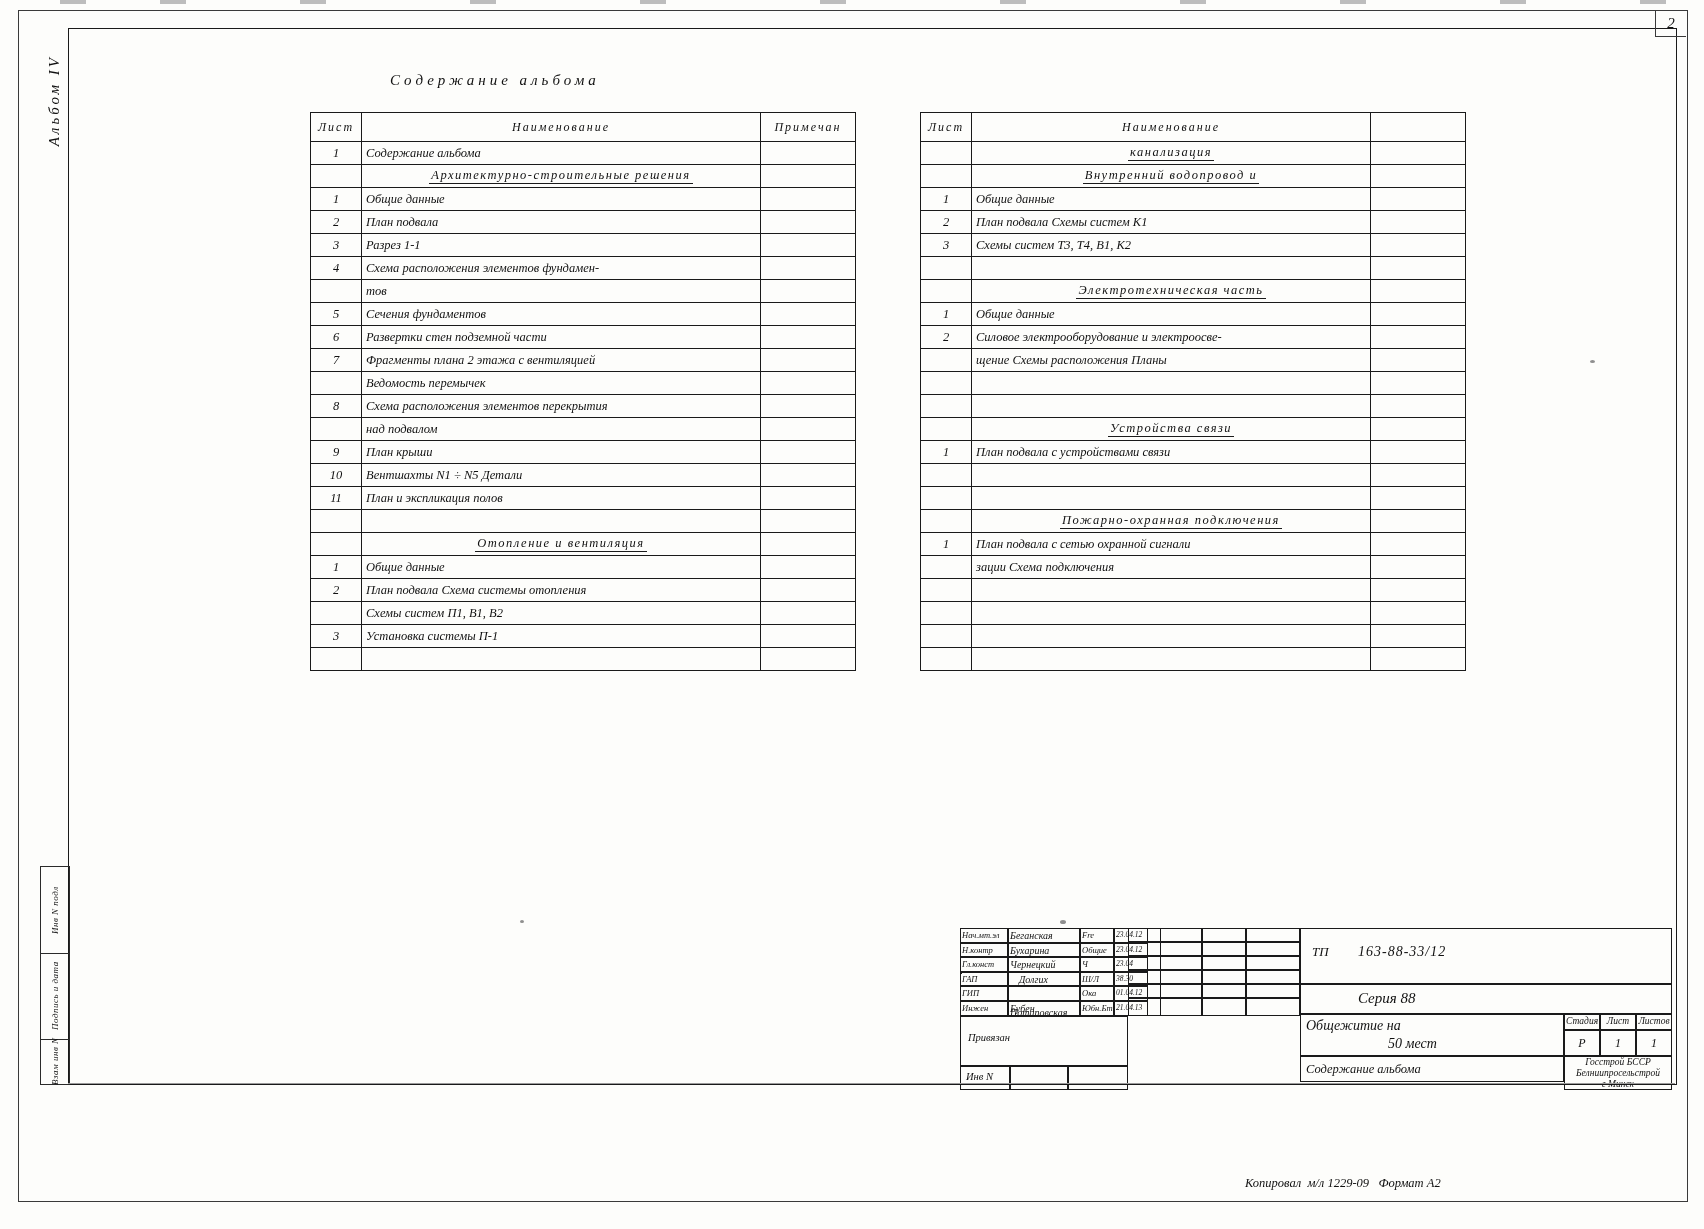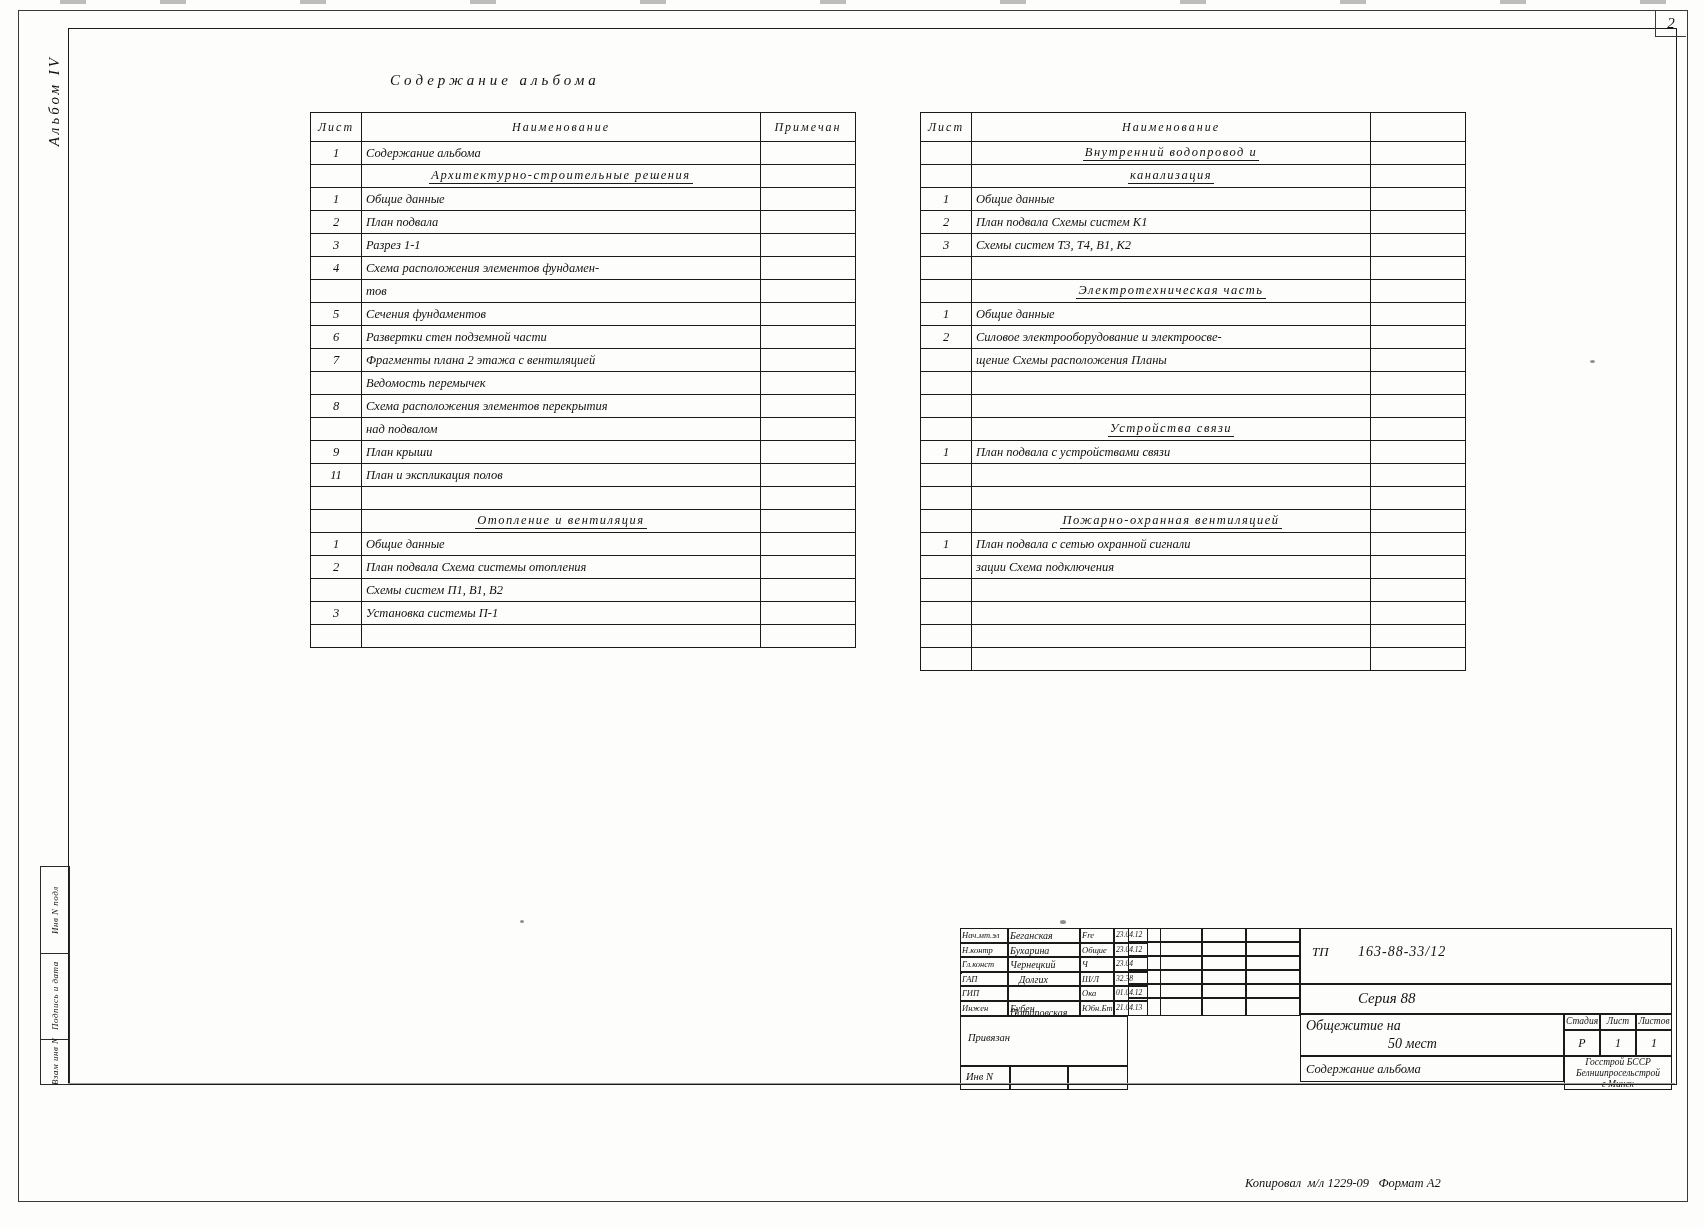--- a/index.html
+++ b/index.html
@@ -152,20 +152,25 @@
           <td class="num"></td>
           <td class="nm">над  подвалом</td>
           <td class="note"></td>
         </tr>
         <tr>
           <td class="num">9</td>
           <td class="nm">План  крыши</td>
           <td class="note"></td>
         </tr>
         <tr>
+          <td class="num">10</td>
+          <td class="nm">Вентшахты  N1 ÷ N5   Детали</td>
+          <td class="note"></td>
+        </tr>
+        <tr>
           <td class="num">11</td>
           <td class="nm">План  и экспликация  полов</td>
           <td class="note"></td>
         </tr>
         <tr>
           <td class="num"></td>
           <td class="nm"></td>
           <td class="note"></td>
         </tr>
         <tr>
@@ -203,26 +208,26 @@
 
   <table class="toc tableR">
     <tbody id="right-body">
         <tr>
           <td class="hdr num">Лист</td>
           <td class="hdr nm">Наименование</td>
           <td class="hdr note"></td>
         </tr>
         <tr>
           <td class="num"></td>
+          <td class="nm section"><span>канализация</span></td>
+          <td class="note"></td>
+        </tr>
+        <tr>
+          <td class="num"></td>
           <td class="nm section"><span>Внутренний    водопровод  и</span></td>
-          <td class="note"></td>
-        </tr>
-        <tr>
-          <td class="num"></td>
-          <td class="nm section"><span>канализация</span></td>
           <td class="note"></td>
         </tr>
         <tr>
           <td class="num">1</td>
           <td class="nm">Общие  данные</td>
           <td class="note"></td>
         </tr>
         <tr>
           <td class="num">2</td>
           <td class="nm">План подвала   Схемы систем К1</td>
@@ -283,21 +288,21 @@
           <td class="nm"></td>
           <td class="note"></td>
         </tr>
         <tr>
           <td class="num"></td>
           <td class="nm"></td>
           <td class="note"></td>
         </tr>
         <tr>
           <td class="num"></td>
-          <td class="nm section"><span>Пожарно-охранная  вентиляцией</span></td>
+          <td class="nm section"><span>Пожарно-охранная  подключения</span></td>
           <td class="note"></td>
         </tr>
         <tr>
           <td class="num">1</td>
           <td class="nm">План  подвала  с сетью охранной сигнали</td>
           <td class="note"></td>
         </tr>
         <tr>
           <td class="num"></td>
           <td class="nm">зации  Схема подключения</td>
@@ -373,21 +378,21 @@
         <div class="t" style="left: 122px; top: -12.8px; font-size: 8.5px;">Ч</div>
         <div class="b" style="left: 154px; top: -14.8px; width: 34px; height: 14.6px;"></div>
         <div class="t" style="left: 156px; top: -12.8px; font-size: 7.5px;">23.04</div>
         <div class="b" style="left: 0px; top: -0.2px; width: 48px; height: 14.6px;"></div>
         <div class="t" style="left: 2px; top: 1.8px; font-size: 8.5px;">ГАП</div>
         <div class="b" style="left: 48px; top: -0.2px; width: 72px; height: 14.6px;"></div>
         <div class="t" style="left: 50px; top: 1.8px; font-size: 10px; padding-left: 9px;">Долгих</div>
         <div class="b" style="left: 120px; top: -0.2px; width: 34px; height: 14.6px;"></div>
         <div class="t" style="left: 122px; top: 1.8px; font-size: 8.5px;">Ш/Л</div>
         <div class="b" style="left: 154px; top: -0.2px; width: 34px; height: 14.6px;"></div>
-        <div class="t" style="left: 156px; top: 1.8px; font-size: 7.5px;">32.38</div>
+        <div class="t" style="left: 156px; top: 1.8px; font-size: 7.5px;">38.30</div>
         <div class="b" style="left: 0px; top: 14.4px; width: 48px; height: 14.6px;"></div>
         <div class="t" style="left: 2px; top: 16.4px; font-size: 8.5px;">ГИП</div>
         <div class="b" style="left: 48px; top: 14.4px; width: 72px; height: 14.6px;"></div>
         <div class="t" style="left: 50px; top: 16.4px; font-size: 10px; margin-top: 19px;">Потаповская</div>
         <div class="b" style="left: 120px; top: 14.4px; width: 34px; height: 14.6px;"></div>
         <div class="t" style="left: 122px; top: 16.4px; font-size: 8.5px;">Ока</div>
         <div class="b" style="left: 154px; top: 14.4px; width: 34px; height: 14.6px;"></div>
         <div class="t" style="left: 156px; top: 16.4px; font-size: 7.5px;">01.04.12</div>
         <div class="b" style="left: 0px; top: 29px; width: 48px; height: 14.6px;"></div>
         <div class="t" style="left: 2px; top: 31px; font-size: 8.5px;">Инжен</div>

